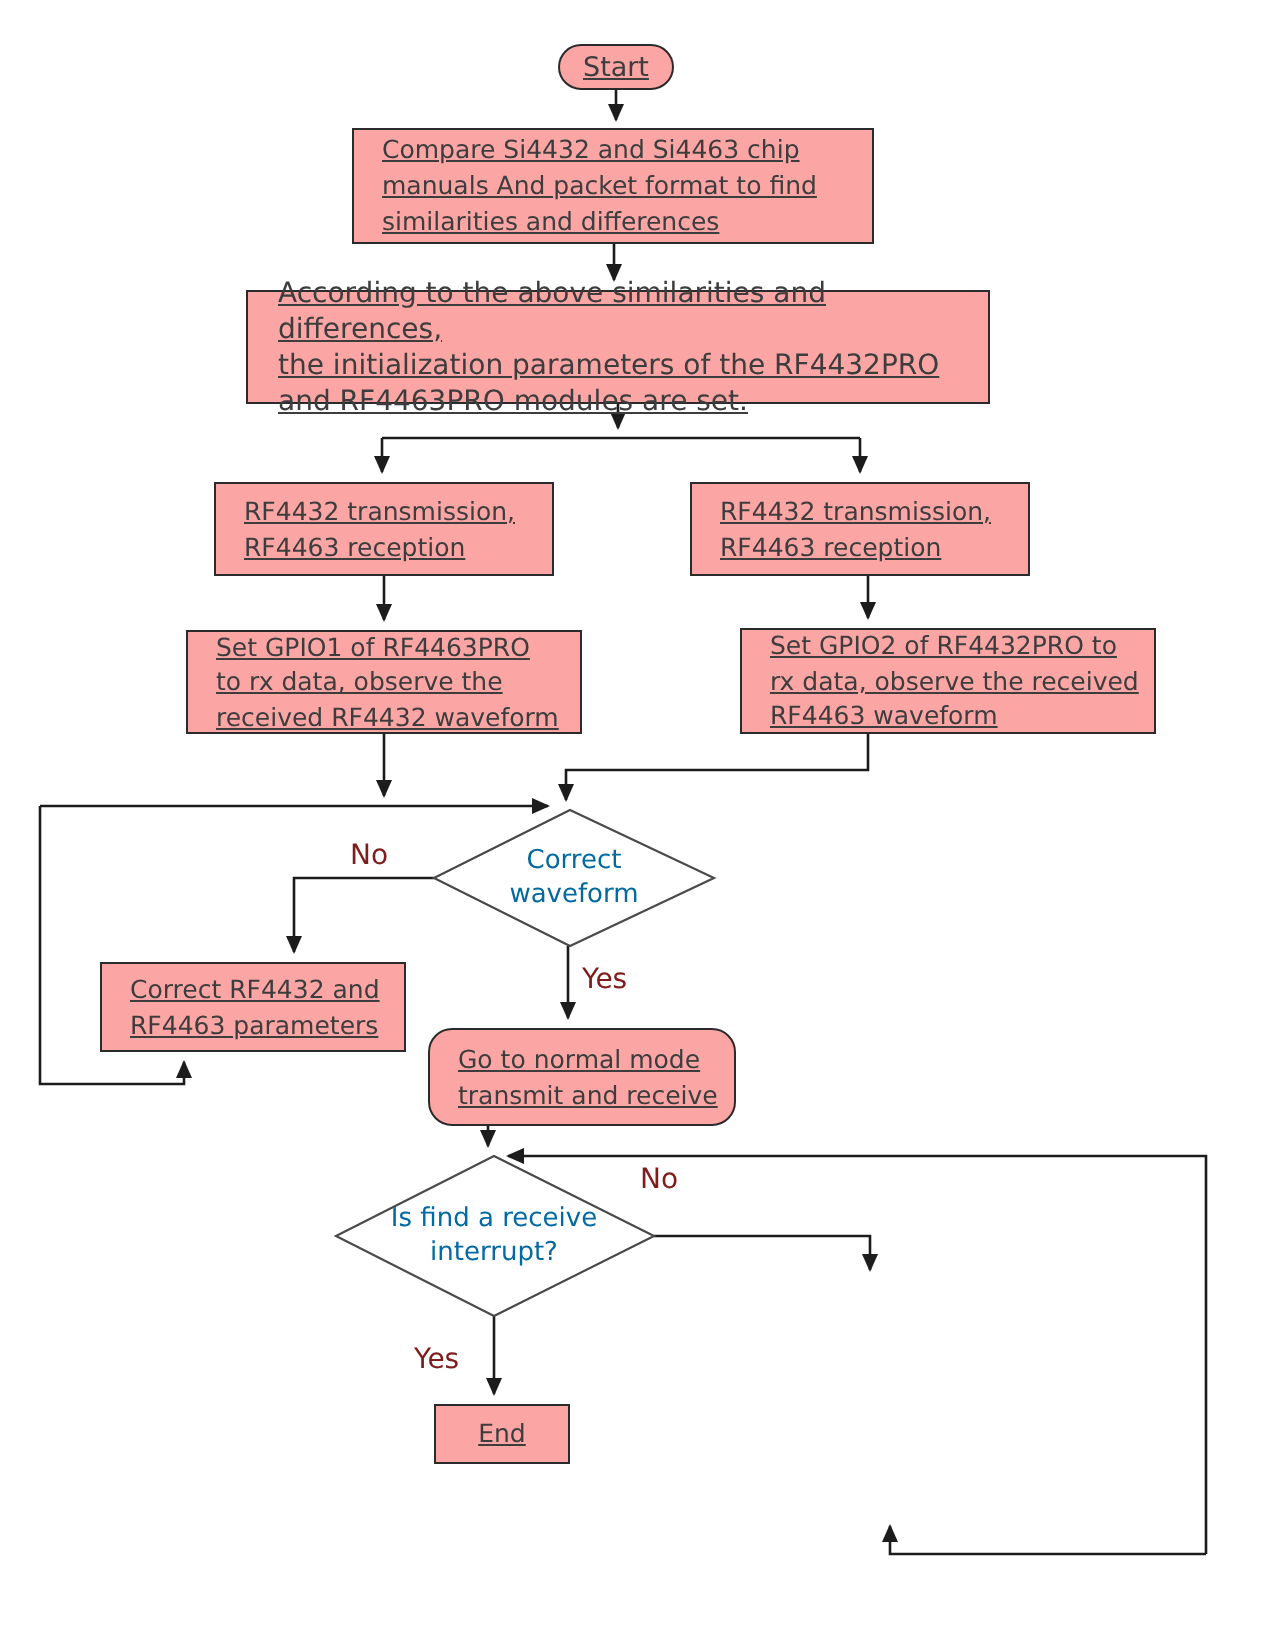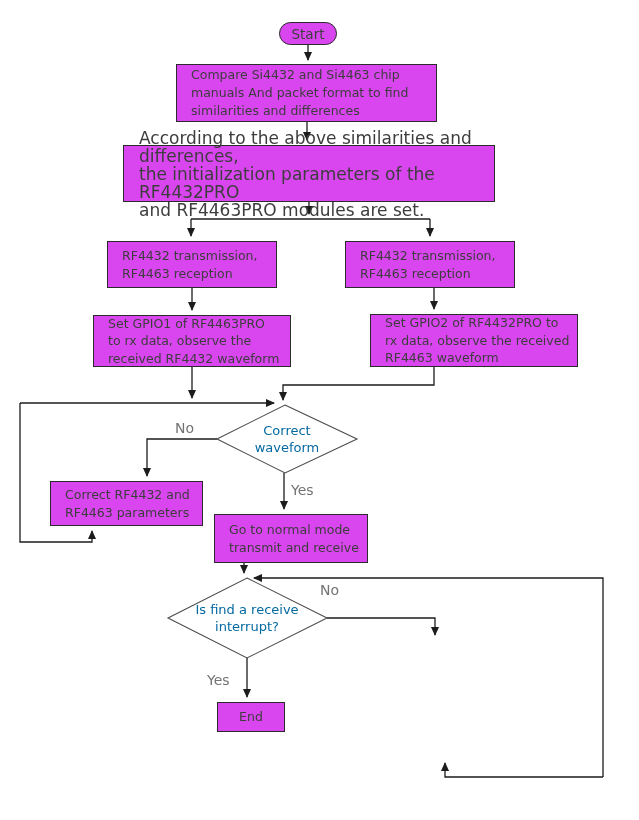--- a/index.html
+++ b/index.html
@@ -3,43 +3,44 @@
 <meta charset="utf-8">
 <style>
   html,body{margin:0;padding:0;background:#ffffff;}
   #canvas{
     position:relative;width:639px;height:820px;background:#ffffff;
     font-family:"DejaVu Sans","Liberation Sans",sans-serif;color:#3d3d3d;
     overflow:hidden;
   }
   #wires{position:absolute;left:0;top:0;width:639px;height:820px;}
   .node{
-    position:absolute;box-sizing:border-box;border:1px solid #2b2b2b;background:#d946ef;
+    position:absolute;box-sizing:border-box;border:1px solid #2b2b2b;background:#fca5a5;
     font-size:12.5px;line-height:18px;color:#3d3d3d;white-space:pre-line;
     display:flex;align-items:center;justify-content:flex-start;text-align:left;
     padding:2px 6px 2px 14px;
+    text-decoration:underline;
   }
   .node.center{justify-content:center;text-align:center;padding:2px 4px;}
   .terminal{border-radius:12px;font-size:13.5px;}
   .dlabel{
     position:absolute;box-sizing:border-box;background:transparent;border:none;
     display:flex;align-items:center;justify-content:center;text-align:center;
     font-size:13px;line-height:17px;color:#0369a1;white-space:pre-line;
   }
-  .tag{position:absolute;font-size:14px;color:#737373;background:#ffffff;padding:0 2px;}
+  .tag{position:absolute;font-size:14px;color:#7f1d1d;background:#ffffff;padding:0 2px;}
   
   #n-start{left:279px;top:22px;width:58px;height:23px;}
   #n-compare{left:176px;top:64px;width:261px;height:58px;}
-  #n-init{left:123px;top:145px;width:372px;height:57px;padding-left:15px;font-size:17px;}
+  #n-init{left:123px;top:145px;width:372px;height:57px;padding-left:15px;font-size:14px;}
   #n-txrx-l{left:107px;top:241px;width:170px;height:47px;}
   #n-txrx-r{left:345px;top:241px;width:170px;height:47px;}
   #n-gpio1{left:93px;top:315px;width:198px;height:52px;line-height:17.5px;}
   #n-gpio2{left:330px;top:314px;width:208px;height:53px;line-height:17.5px;margin-left:40px;}
   #n-adjust{left:50px;top:481px;width:153px;height:45px;}
-  #n-normal{left:214px;top:514px;width:154px;height:49px;}
+  #n-normal{left:214px;top:514px;width:154px;height:49px;border-radius:12px;}
   #n-compare2{left:310px;top:640px;width:268px;height:118px;line-height:17.5px;padding-left:11px;}
   #n-end{left:217px;top:702px;width:68px;height:30px;}
   #d1-label{left:217px;top:405px;width:140px;height:68px;}
   #d2-label{left:168px;top:578px;width:158px;height:80px;}
   #lbl-no1{left:173px;top:420px;}
   #lbl-yes1{left:289px;top:482px;}
   #lbl-no2{left:318px;top:582px;}
   #lbl-yes2{left:205px;top:672px;}
 </style>
 </head>

